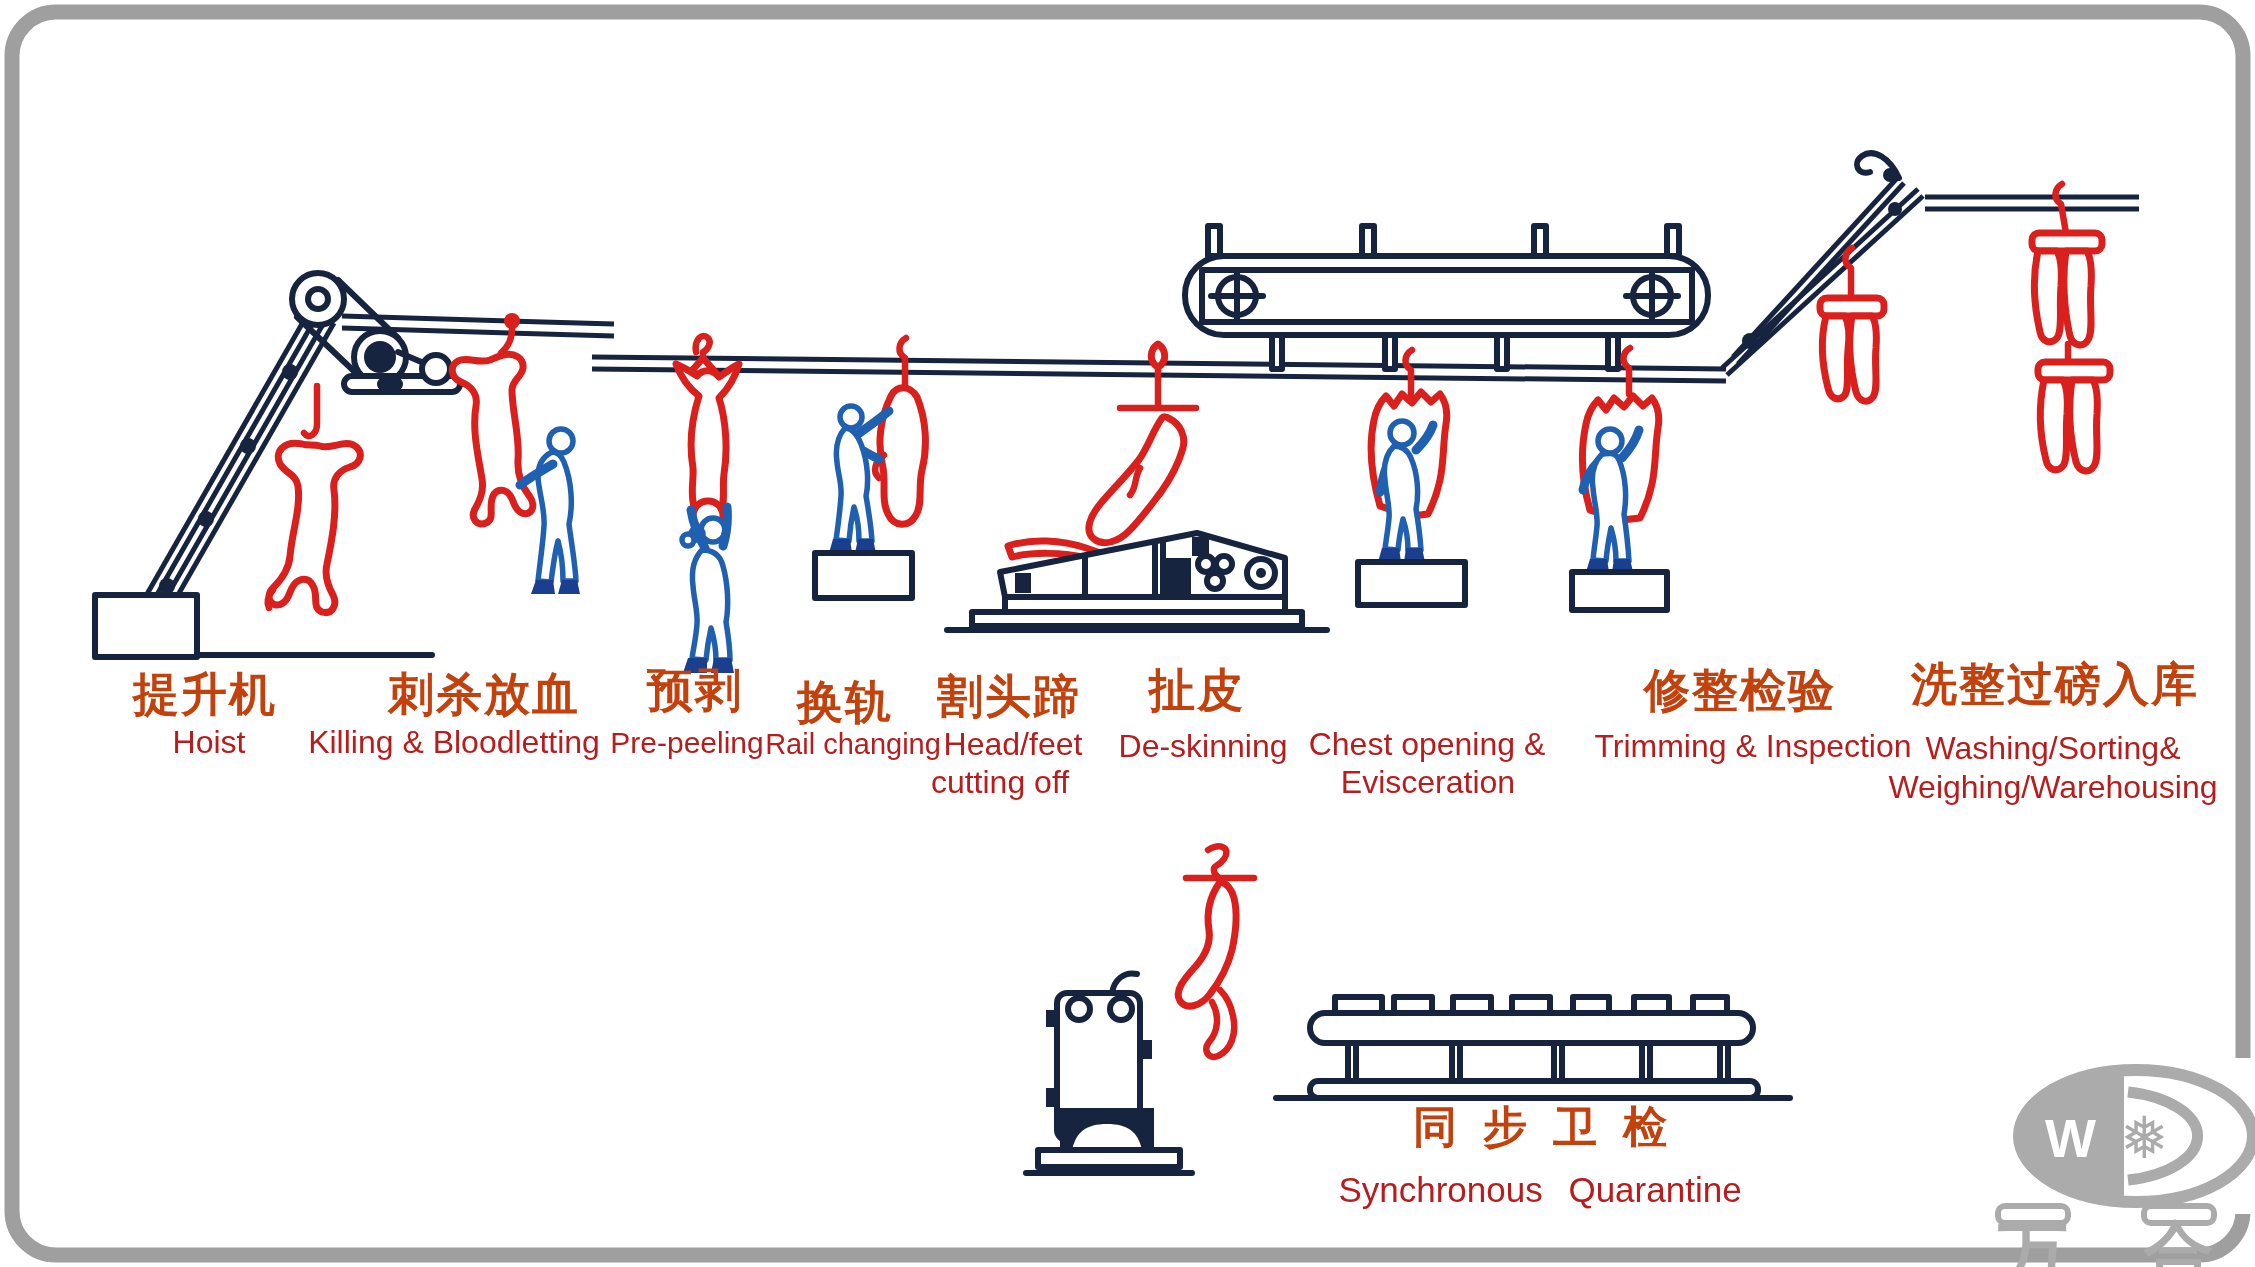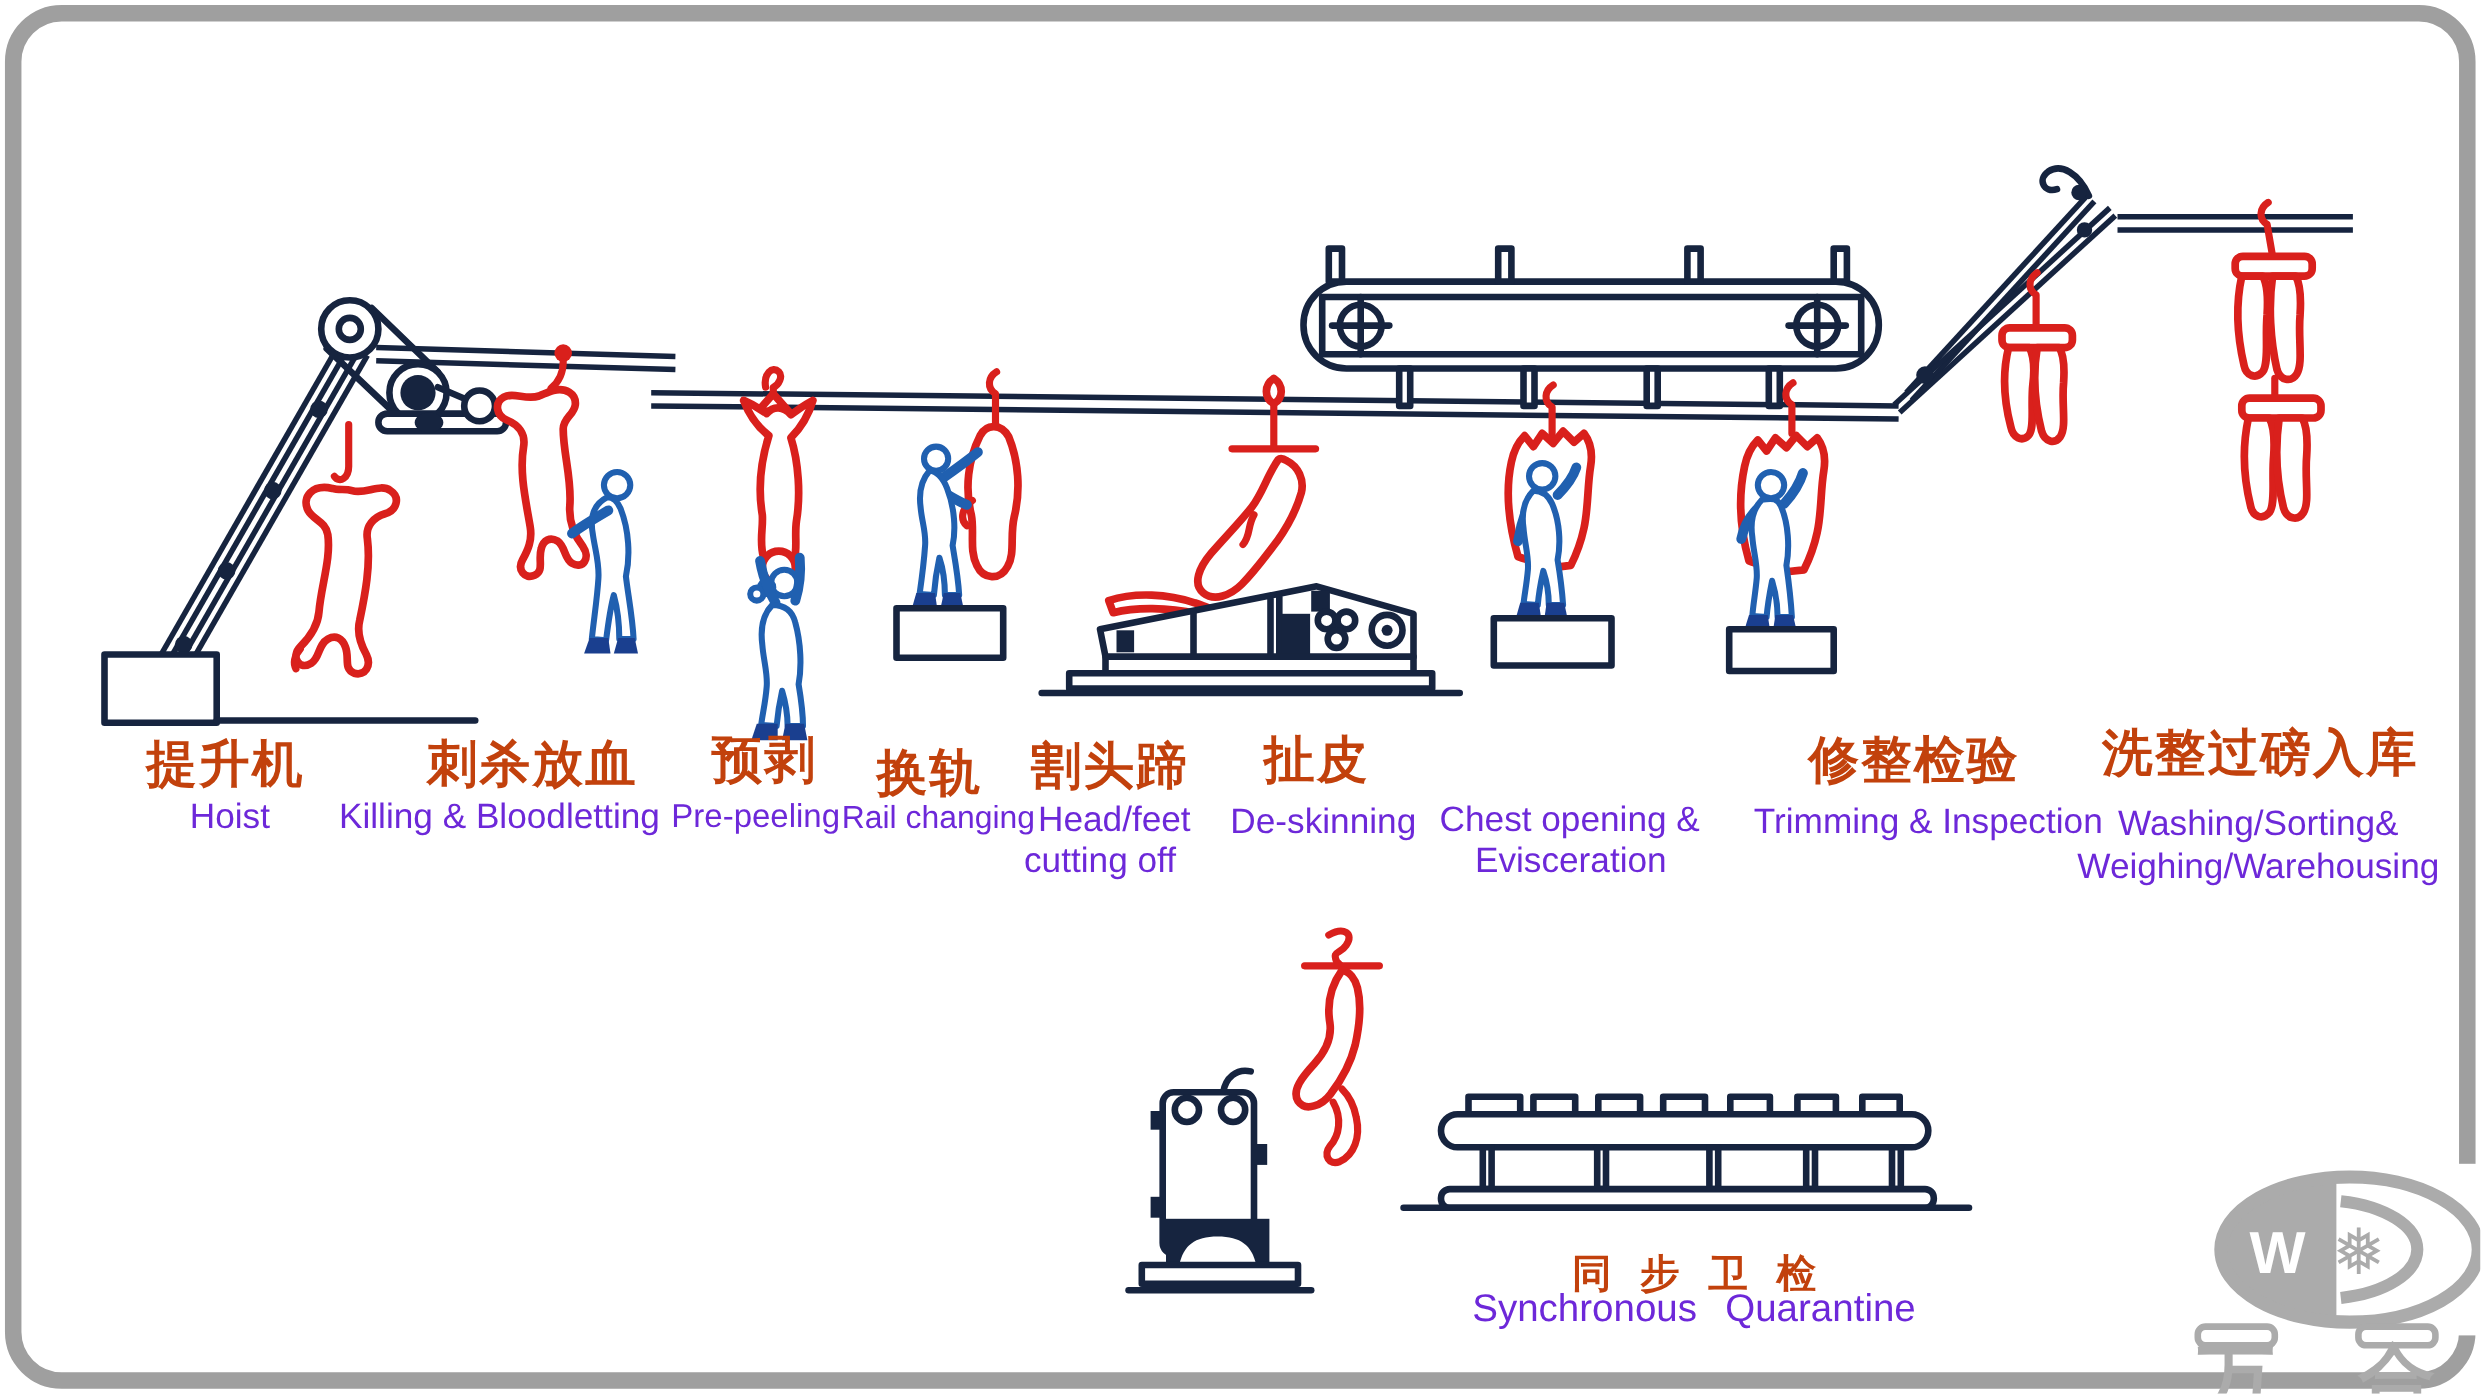--- a/index.html
+++ b/index.html
@@ -14,22 +14,22 @@
   .r  {stroke:#d9201c;fill:none;stroke-width:6.5;stroke-linecap:round;stroke-linejoin:round}
   .rw {stroke:#d9201c;fill:#fff;stroke-width:7;stroke-linejoin:round}
   .rf {fill:#d9201c;stroke:none}
   .b  {stroke:#2060b0;fill:none;stroke-width:9;stroke-linecap:round;stroke-linejoin:round}
   .bw {stroke:#2060b0;fill:#fff;stroke-width:5.5;stroke-linejoin:round}
   .df {fill:#1a3f8f;stroke:none}
   .gry{stroke:#ababab;fill:none}
   
   .lbl{position:absolute;transform:translateX(-50%);text-align:center;color:#111;white-space:nowrap;}
   .zh {font-size:46px;font-weight:600;letter-spacing:2px;color:#c2410c;}
-  .en {font-size:32px;font-weight:400;color:#6d28d9;}
-  .zh-big{font-size:36px;font-weight:600;letter-spacing:26px;margin-top:36px;}
+  .en {font-size:32px;font-weight:400;color:#b91c1c;}
+  .zh-big{font-size:44px;font-weight:600;letter-spacing:26px;}
   .en-big{font-size:35px;word-spacing:16px;}
   .logo-w{font-size:54px;font-weight:bold;fill:#ffffff;}
   .logo-flake{font-size:58px;fill:#ababab;}
   .logo-hanzi{font-size:70px;font-weight:bold;fill:#ababab;}
 </style>
 </head>
 <body>
 
 <div id="app">
 

